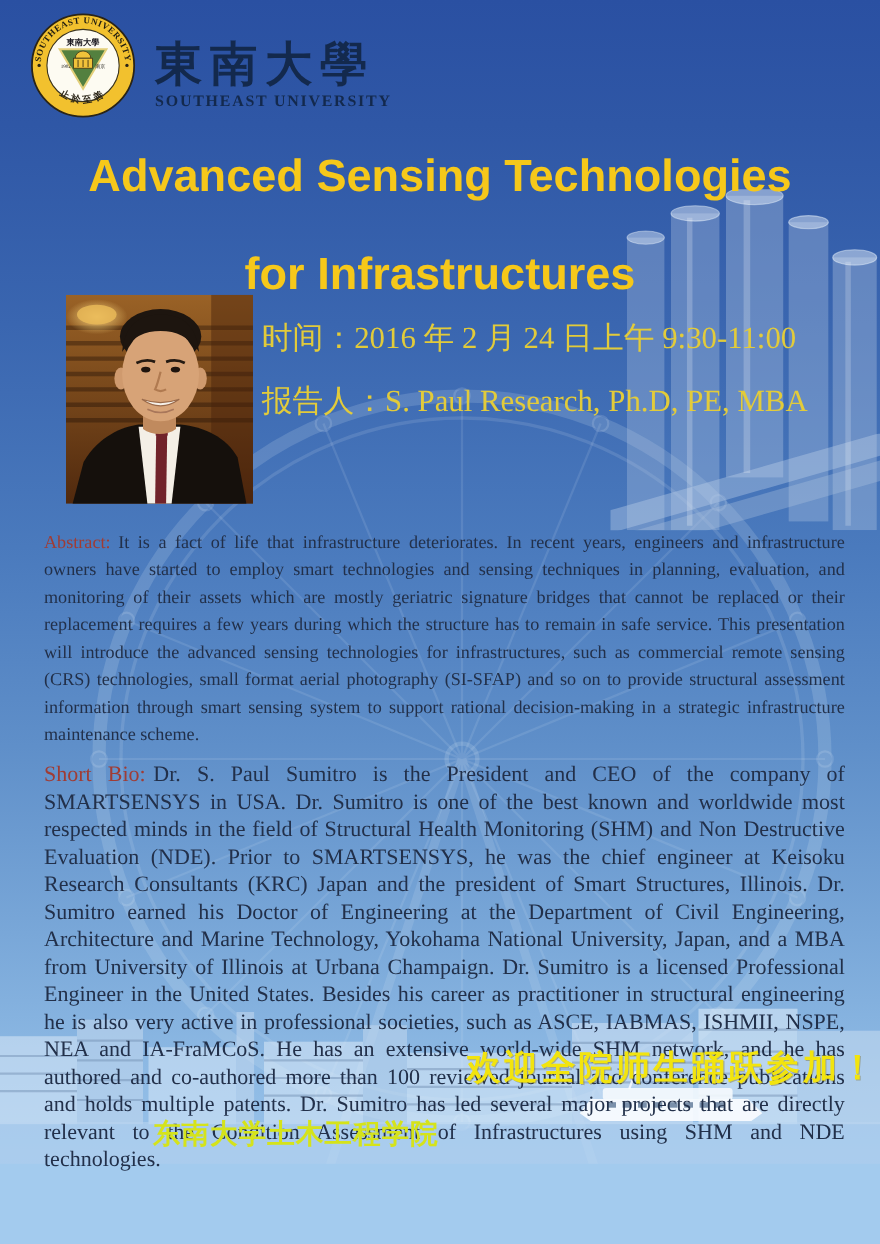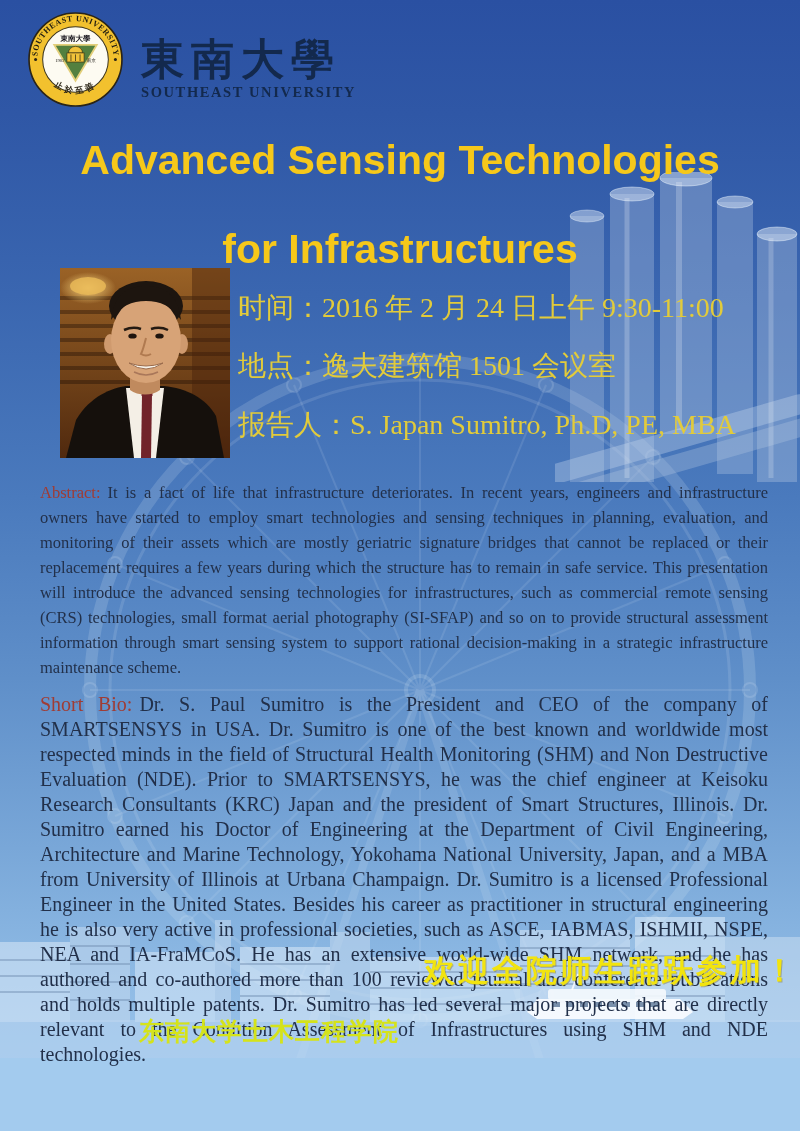--- a/index.html
+++ b/index.html
@@ -244,24 +244,21 @@
       <path d="M69,95 Q86,107 103,95 Q86,101 69,95 Z" fill="#f6f2ea" stroke="#9a6a4a" stroke-width="1"></path>
       <path d="M74,104 q12,6 24,0" stroke="#a9775a" stroke-width="1.5" fill="none"></path>
     </g>
   </svg>
 
   <div class="details">
     <div class="drow">
       <span>时间：</span><span>2016 年 2 月 24 日上午 9:30-11:00</span>
     </div>
     <div class="drow">
-      <span>地点：</span><span>逸夫建筑馆 1501 会议室</span>
-    </div>
-    <div class="drow">
-      <span>报告人：</span><span>S. Japan Sumitro, Ph.D, PE, MBA</span>
+      <span>报告人：</span><span>S. Paul Research, Ph.D, PE, MBA</span>
     </div>
   </div>
 
   <p class="para abstract">
     <span class="plabel">Abstract:</span><span>It is a fact of life that infrastructure deteriorates. In recent years, engineers and infrastructure owners have started to employ smart technologies and sensing techniques in planning, evaluation, and monitoring of their assets which are mostly geriatric signature bridges that cannot be replaced or their replacement requires a few years during which the structure has to remain in safe service. This presentation will introduce the advanced sensing technologies for infrastructures, such as commercial remote sensing (CRS) technologies, small format aerial photography (SI-SFAP) and so on to provide structural assessment information through smart sensing system to support rational decision-making in a strategic infrastructure maintenance scheme.</span>
   </p>
 
   <p class="para bio">
     <span class="plabel">Short Bio:</span><span>Dr. S. Paul Sumitro is the President and CEO of the company of SMARTSENSYS in USA. Dr. Sumitro is one of the best known and worldwide most respected minds in the field of Structural Health Monitoring (SHM) and Non Destructive Evaluation (NDE). Prior to SMARTSENSYS, he was the chief engineer at Keisoku Research Consultants (KRC) Japan and the president of Smart Structures, Illinois. Dr. Sumitro earned his Doctor of Engineering at the Department of Civil Engineering, Architecture and Marine Technology, Yokohama National University, Japan, and a MBA from University of Illinois at Urbana Champaign. Dr. Sumitro is a licensed Professional Engineer in the United States. Besides his career as practitioner in structural engineering he is also very active in professional societies, such as ASCE, IABMAS, ISHMII, NSPE, NEA and IA-FraMCoS. He has an extensive world-wide SHM network, and he has authored and co-authored more than 100 reviewed journal and conference publications and holds multiple patents. Dr. Sumitro has led several major projects that are directly relevant to the Condition Assessment of Infrastructures using SHM and NDE technologies.</span>
   </p>

